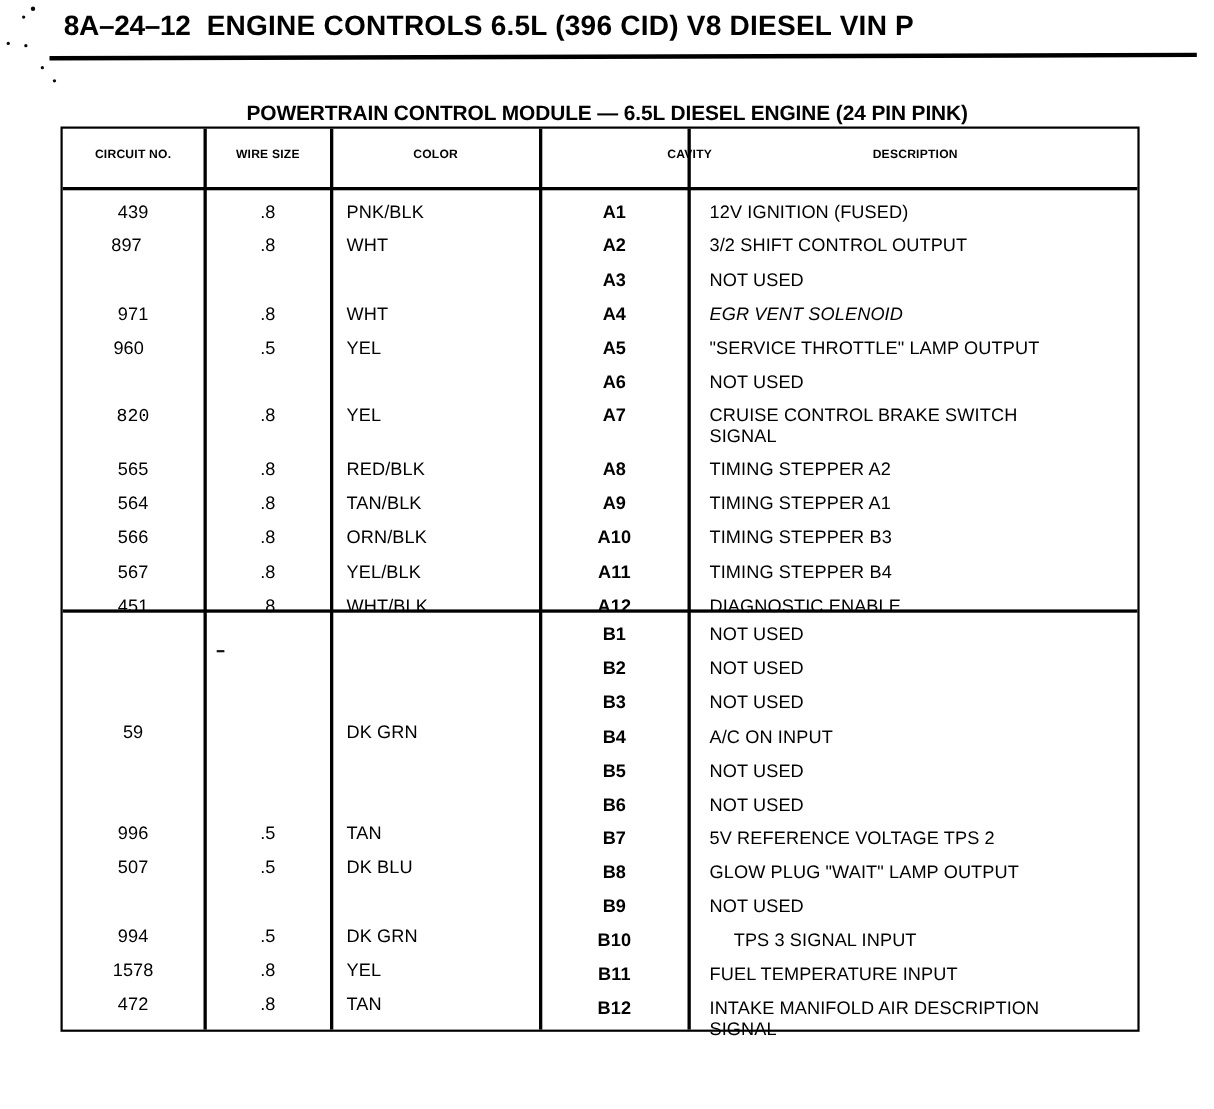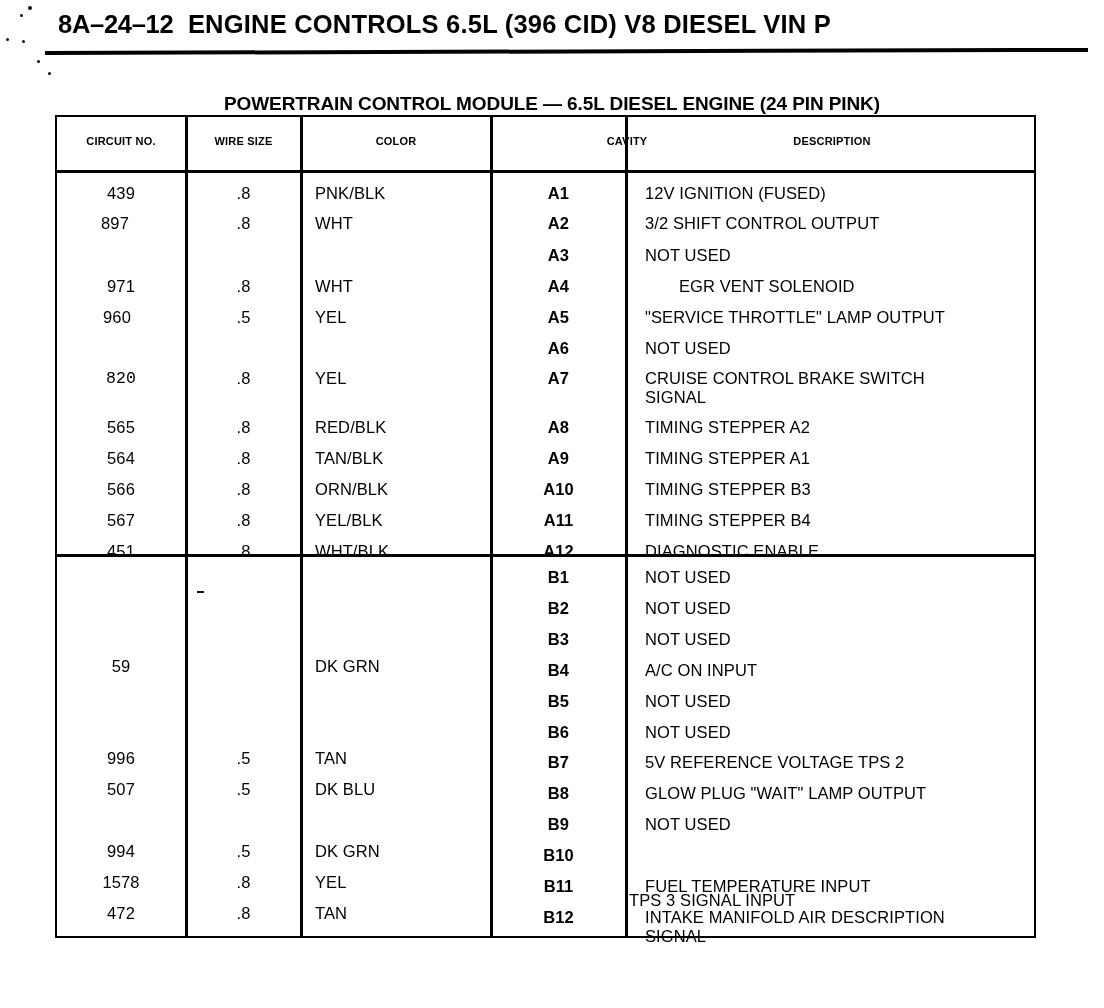--- a/index.html
+++ b/index.html
@@ -177,21 +177,21 @@
   <div class="cell num" style="left:0px;   top:129px; width:128px;"></div>
   <div class="cell size" style="left:130px; top:129px; width:113px;"></div>
   <div class="cell color" style="left:258px; top:129px; width:175px;"></div>
   <div class="cell cav" style="left:435px; top:129px; width:133px;">A3</div>
   <div class="cell desc" style="left:588px; top:129px; width:390px;">NOT USED</div>
 
   <div class="cell num" style="left:0px;   top:160px; width:128px;">971</div>
   <div class="cell size" style="left:130px; top:160px; width:113px;">.8</div>
   <div class="cell color" style="left:258px; top:160px; width:175px;">WHT</div>
   <div class="cell cav" style="left:435px; top:160px; width:133px;">A4</div>
-  <div class="cell desc" style="left:622px; top:160px; width:390px;">EGR VENT SOLENOID</div>
+  <div class="cell desc" style="left:588px; top:160px; width:390px;font-style:italic;">EGR VENT SOLENOID</div>
 
   <div class="cell num" style="left:0px;   top:191px; width:120px;">960</div>
   <div class="cell size" style="left:130px; top:191px; width:113px;">.5</div>
   <div class="cell color" style="left:258px; top:191px; width:175px;">YEL</div>
   <div class="cell cav" style="left:435px; top:191px; width:133px;">A5</div>
   <div class="cell desc" style="left:588px; top:191px; width:390px;">"SERVICE THROTTLE" LAMP OUTPUT</div>
 
   <div class="cell num" style="left:0px;   top:222px; width:128px;"></div>
   <div class="cell size" style="left:130px; top:222px; width:113px;"></div>
   <div class="cell color" style="left:258px; top:222px; width:175px;"></div>
@@ -288,21 +288,21 @@
   <div class="cell num" style="left:0px;   top:694px; width:128px;"></div>
   <div class="cell size" style="left:130px; top:694px; width:113px;"></div>
   <div class="cell color" style="left:258px; top:694px; width:175px;"></div>
   <div class="cell cav" style="left:435px; top:698px; width:133px;">B9</div>
   <div class="cell desc" style="left:588px; top:698px; width:390px;">NOT USED</div>
 
   <div class="cell num" style="left:0px;   top:725px; width:128px;">994</div>
   <div class="cell size" style="left:130px; top:725px; width:113px;">.5</div>
   <div class="cell color" style="left:258px; top:725px; width:175px;">DK GRN</div>
   <div class="cell cav" style="left:435px; top:729px; width:133px;">B10</div>
-  <div class="cell desc" style="left:572px; top:729px; width:390px;margin-top:45px;">TPS 3 SIGNAL INPUT</div>
+  <div class="cell desc" style="left:610px; top:729px; width:390px;">TPS 3 SIGNAL INPUT</div>
 
   <div class="cell num" style="left:0px;   top:756px; width:128px;">1578</div>
   <div class="cell size" style="left:130px; top:756px; width:113px;">.8</div>
   <div class="cell color" style="left:258px; top:756px; width:175px;">YEL</div>
   <div class="cell cav" style="left:435px; top:760px; width:133px;">B11</div>
   <div class="cell desc" style="left:588px; top:760px; width:390px;">FUEL TEMPERATURE INPUT</div>
 
   <div class="cell num" style="left:0px;   top:787px; width:128px;">472</div>
   <div class="cell size" style="left:130px; top:787px; width:113px;">.8</div>
   <div class="cell color" style="left:258px; top:787px; width:175px;">TAN</div>

